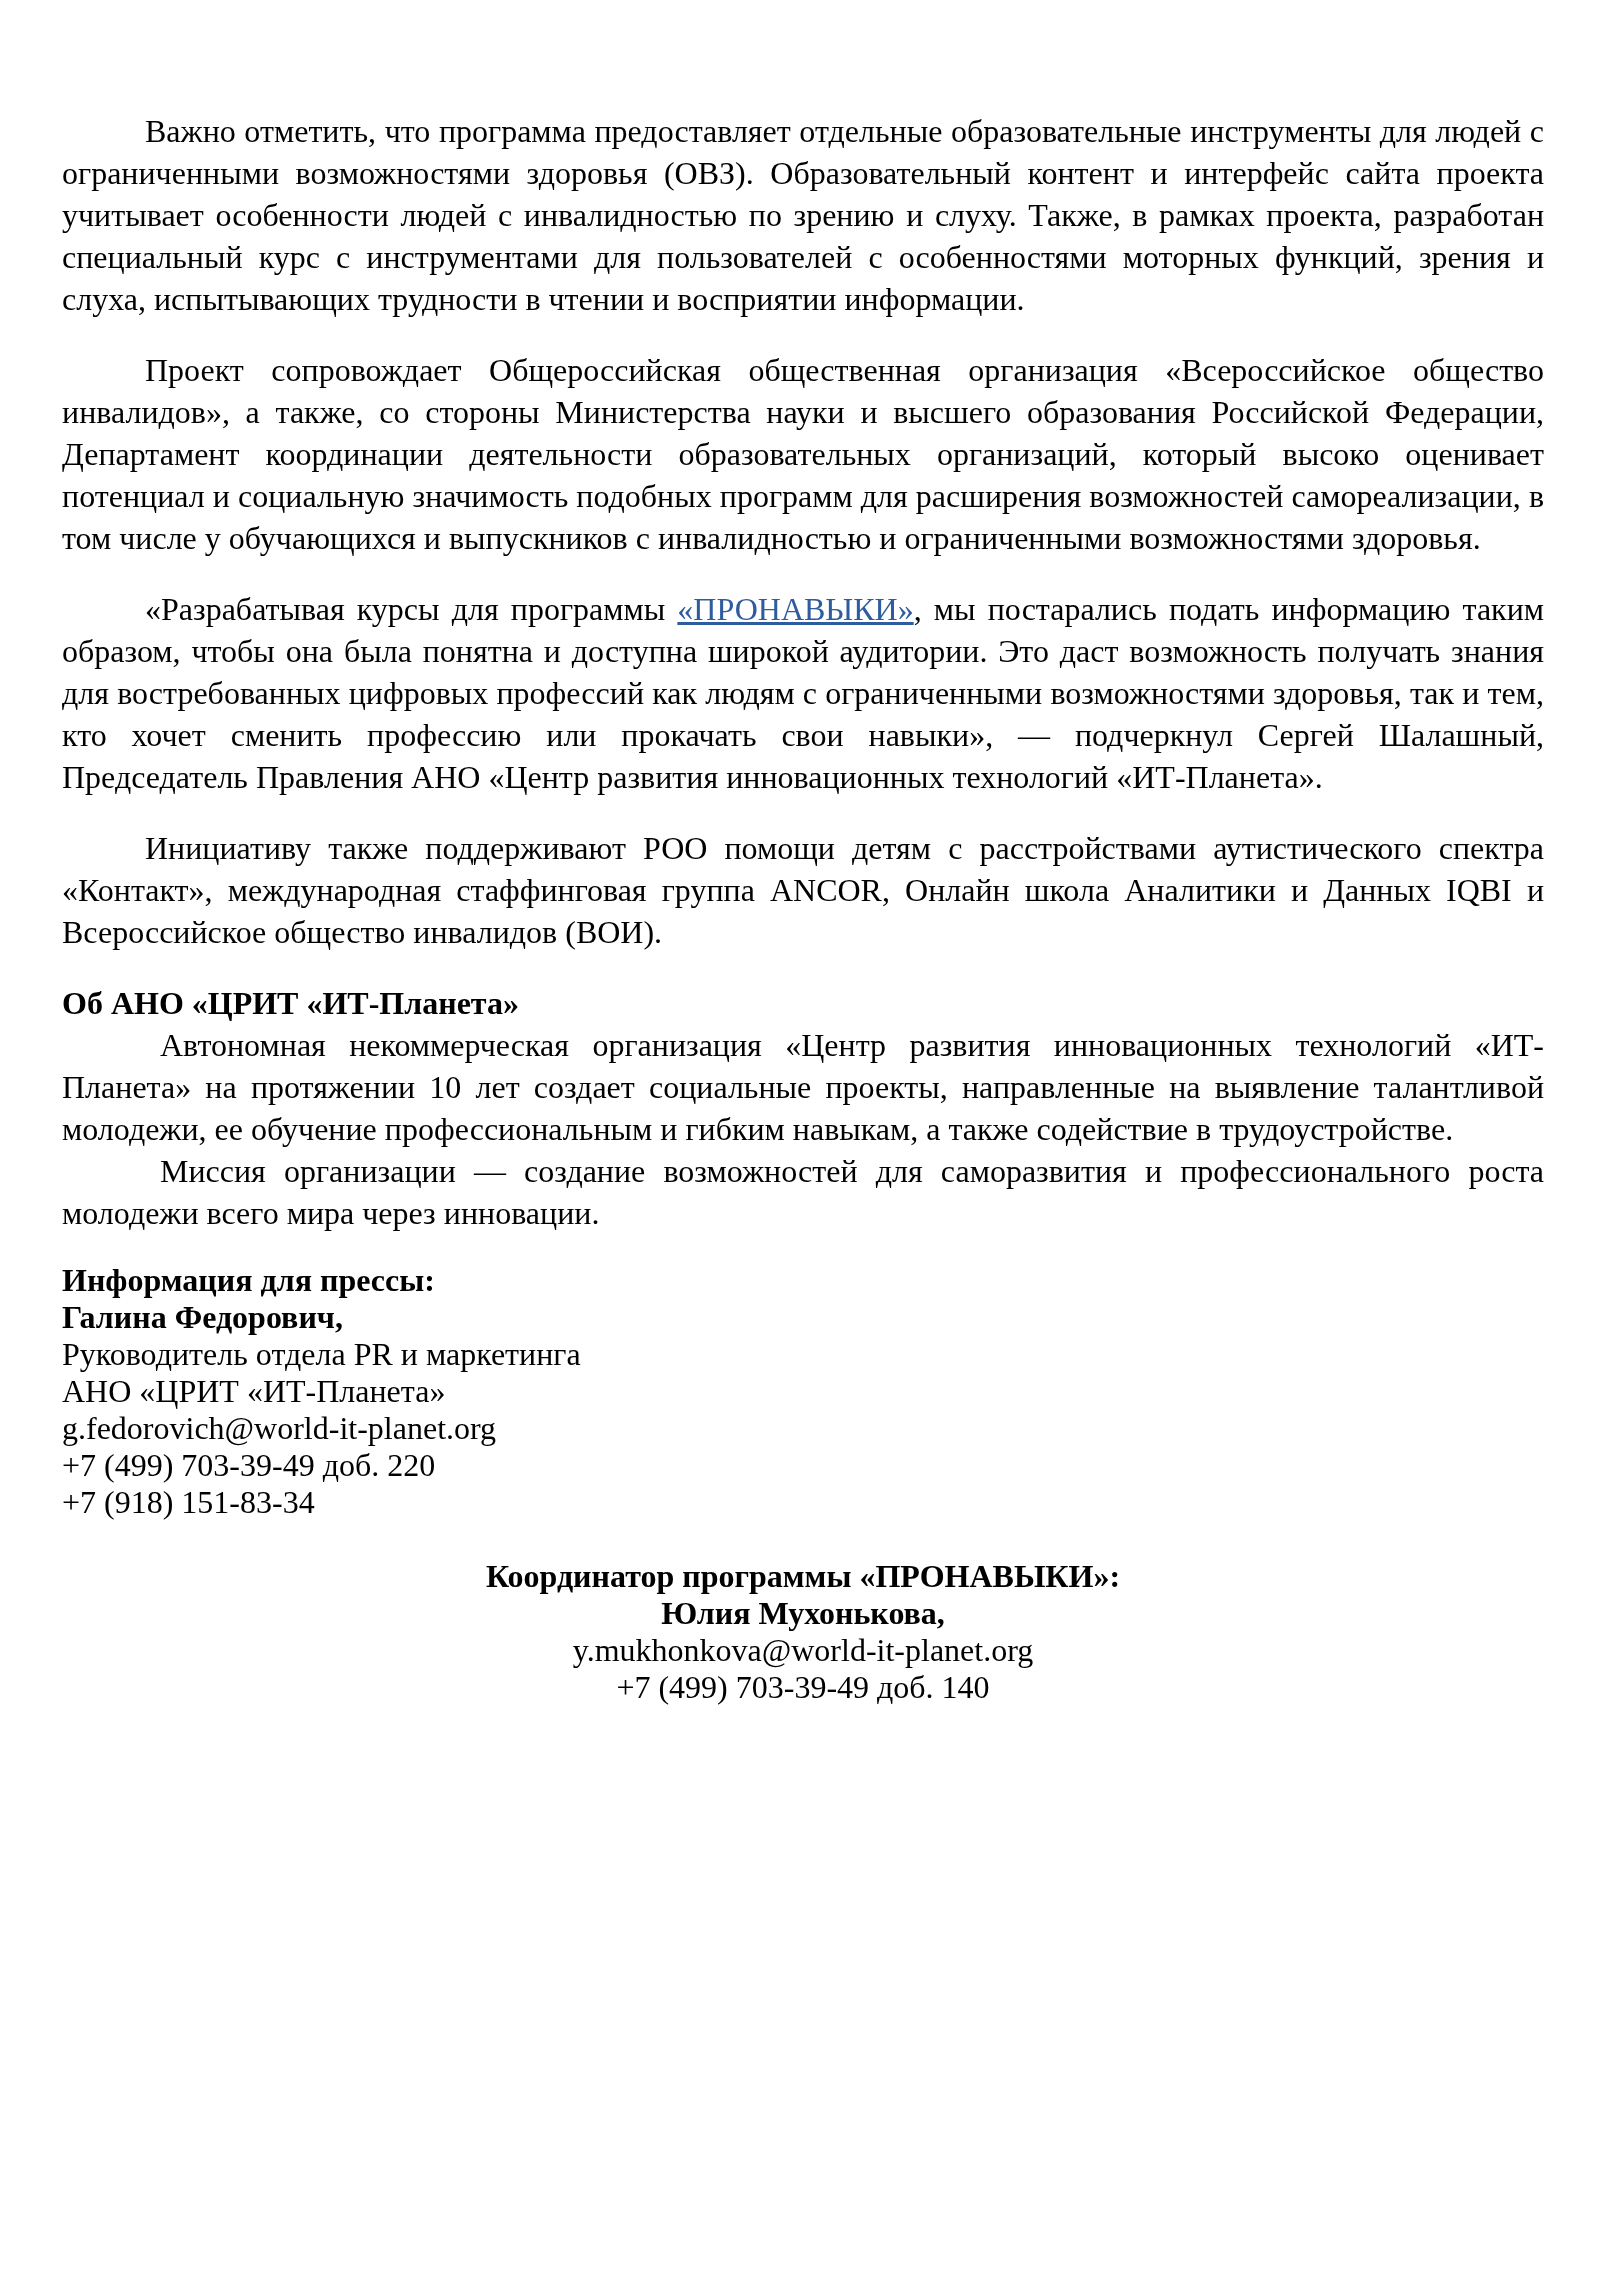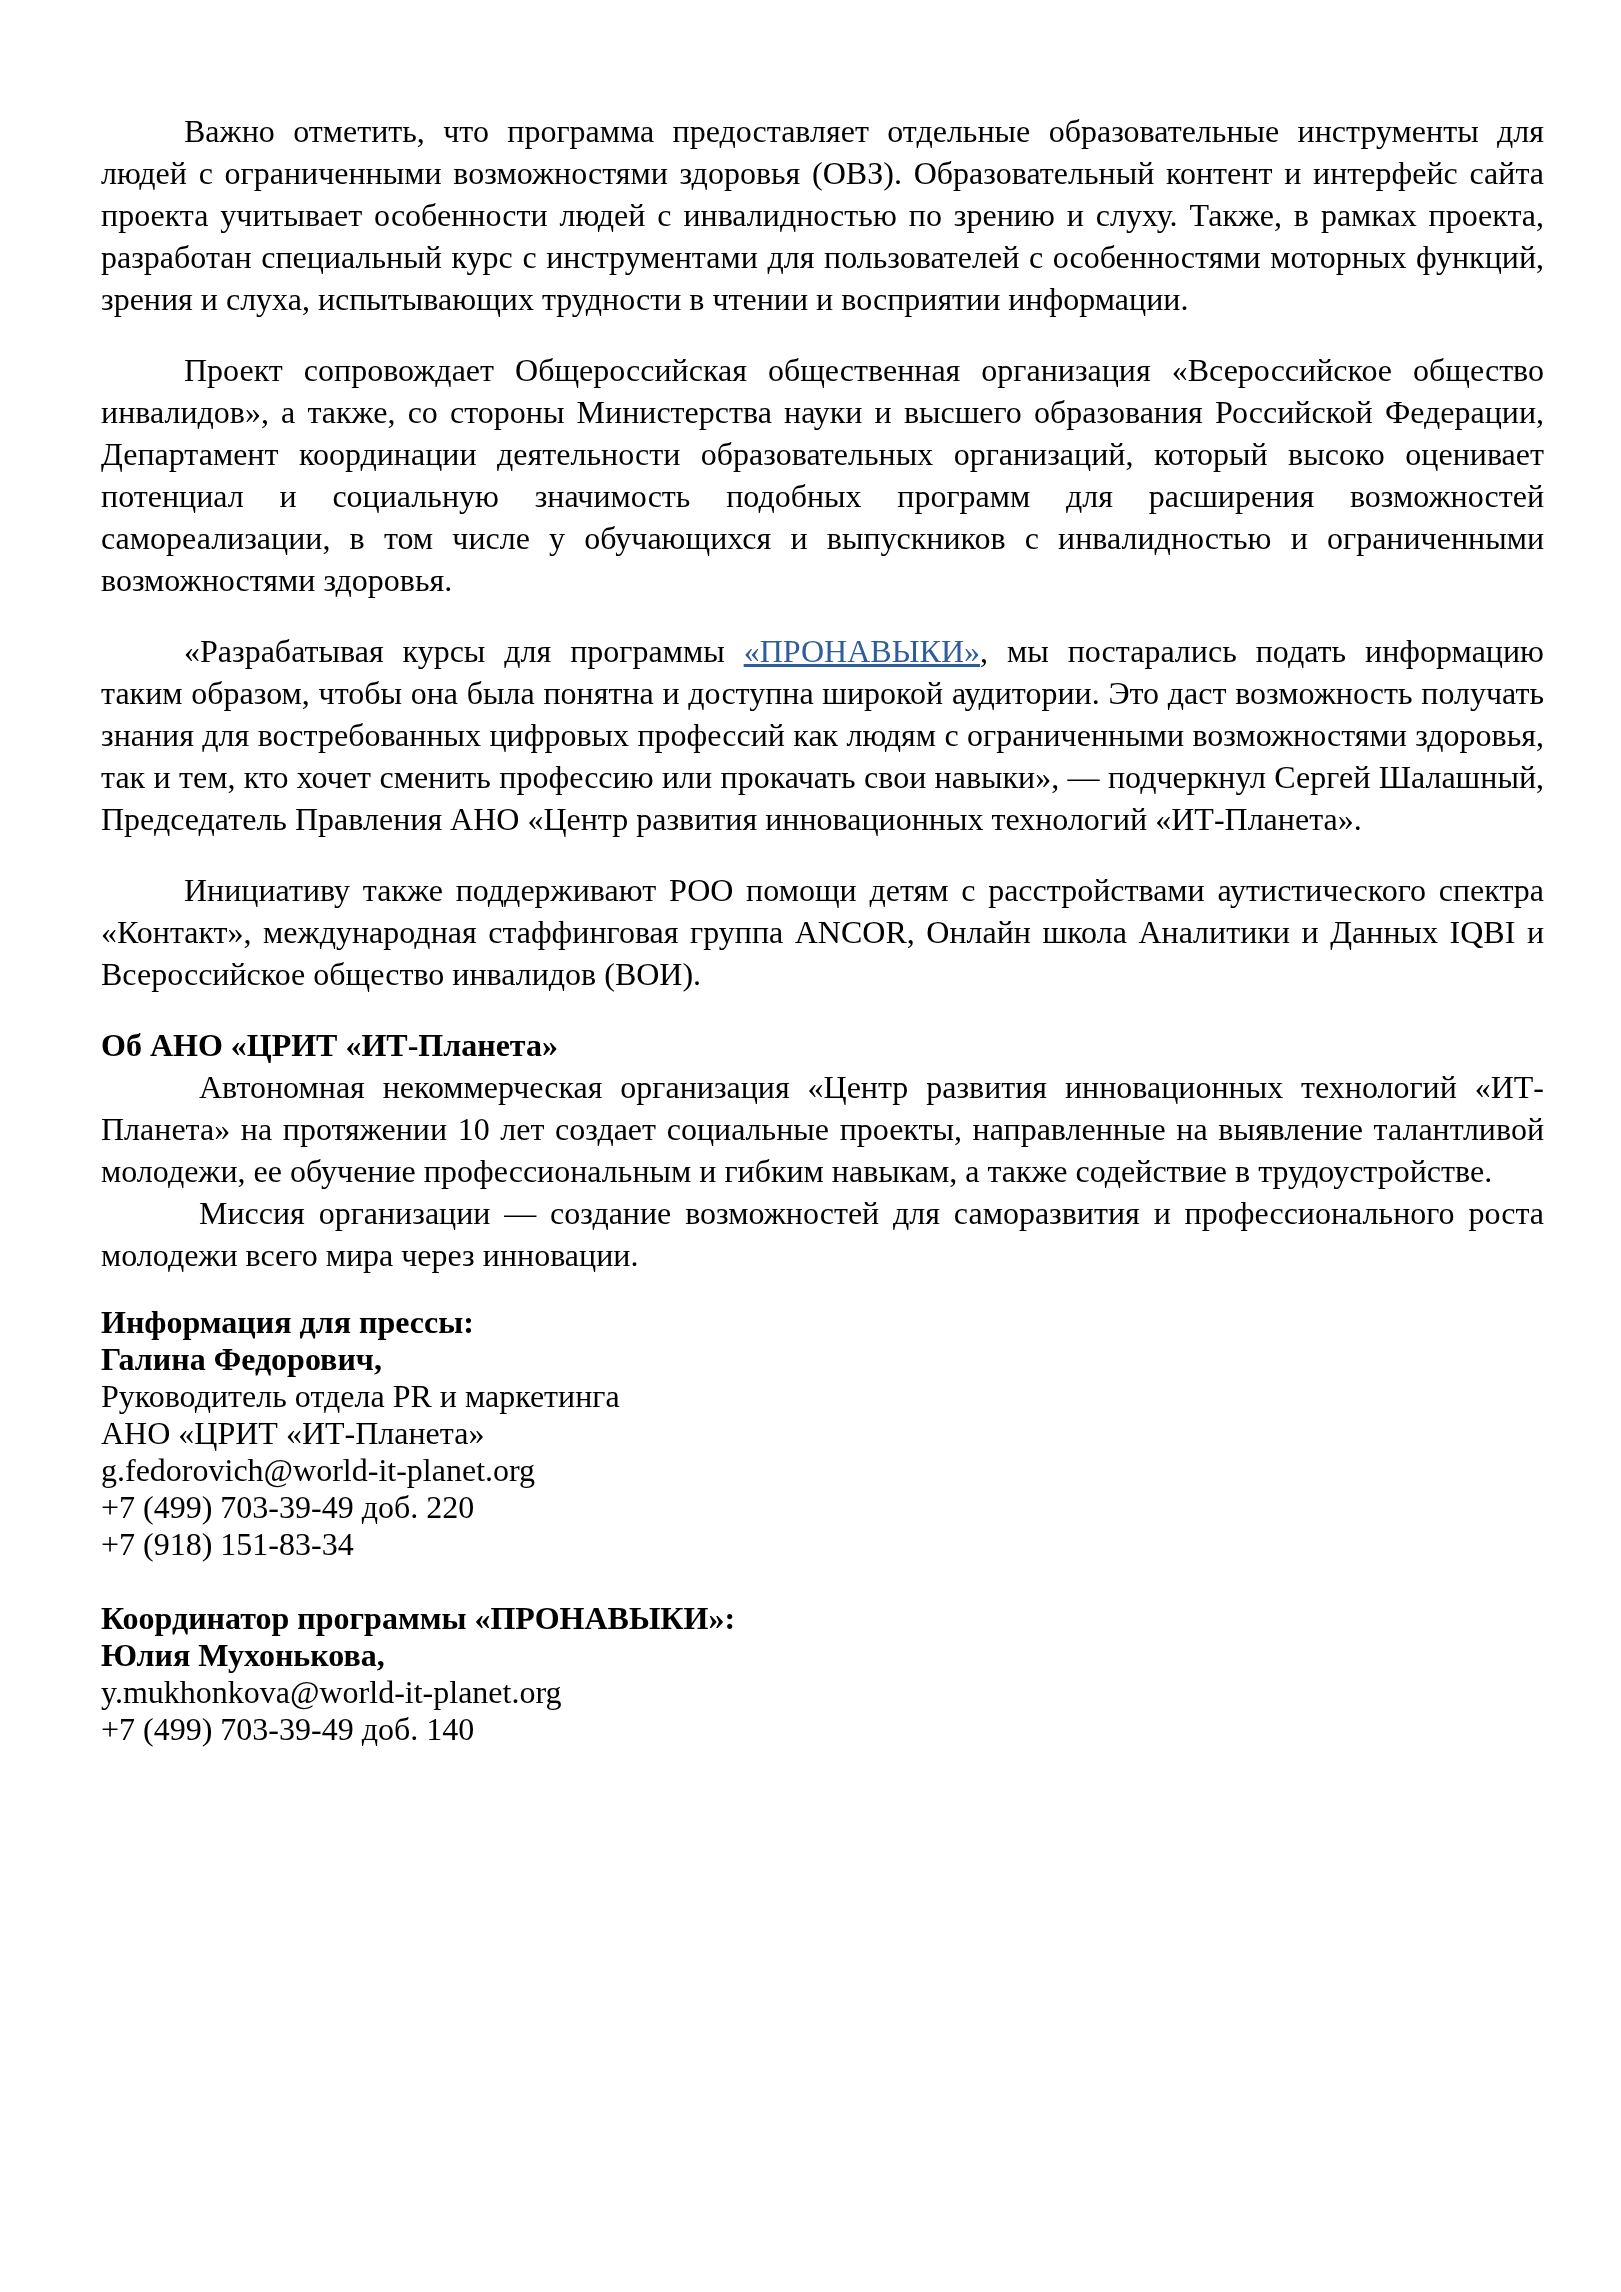--- a/index.html
+++ b/index.html
@@ -6,21 +6,21 @@
   * { margin: 0; padding: 0; box-sizing: border-box; }
   html, body { background: #ffffff; }
   .page {
     position: relative;
     width: 1621px;
     height: 2293px;
     margin: 0 auto;
     background: #ffffff;
     font-family: "Liberation Serif", "DejaVu Serif", serif;
     color: #000000;
-    padding: 110px 77px 0 101px;
+    padding: 110px 77px 0 62px;
     overflow: hidden;
   }
   .body-par {
     font-size: 32px;
     line-height: 42px;
     text-align: justify;
     text-indent: 83px;
     margin-bottom: 29px;
   }
   .about-heading {
@@ -34,21 +34,21 @@
     line-height: 42px;
     text-align: justify;
     text-indent: 98px;
     margin-bottom: 0;
   }
   .contact-block {
     margin-top: 28px;
     font-size: 32px;
     line-height: 37px;
   }
-  .contact-block.second { margin-top: 37px; }
+  .contact-block.second { margin-top: 37px; text-align: center; }
   .contact-line { font-size: 32px; line-height: 37px; }
   .bold { font-weight: bold; }
   a.doc-link {
     color: var(--link-color);
     text-decoration: underline;
     cursor: pointer;
   }
 </style>
 </head>
 <body>

